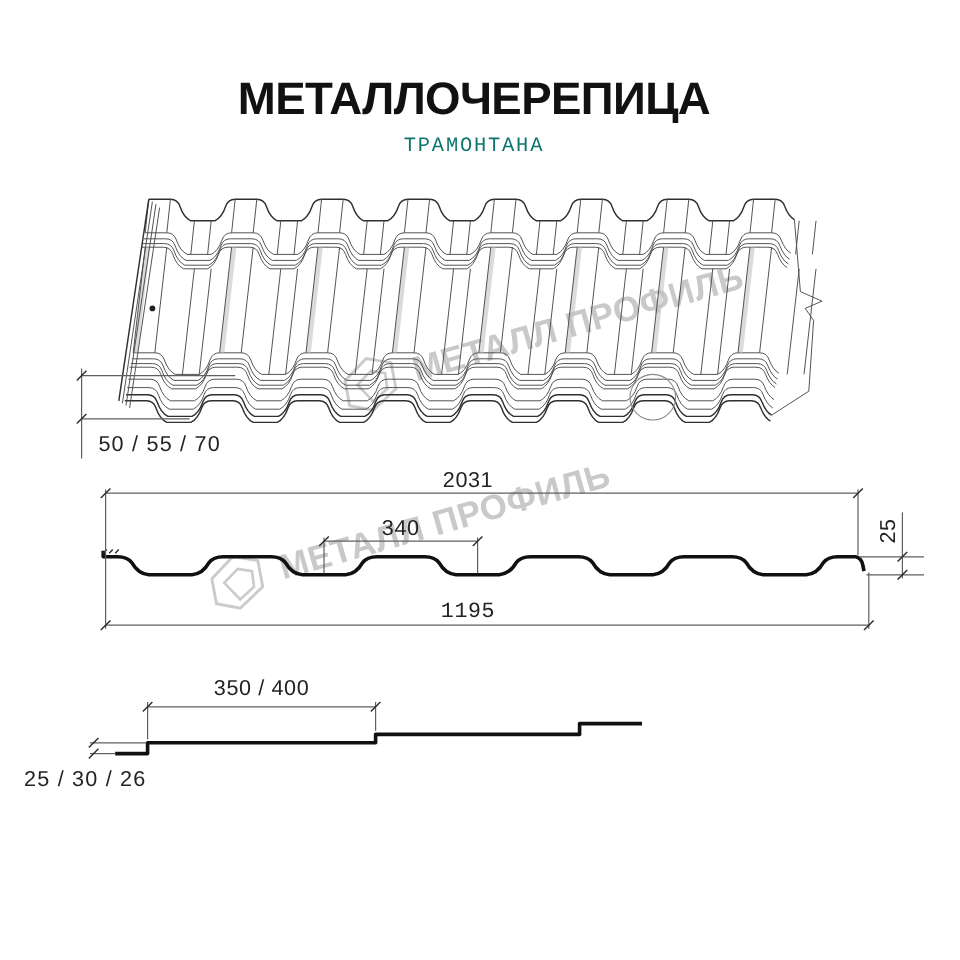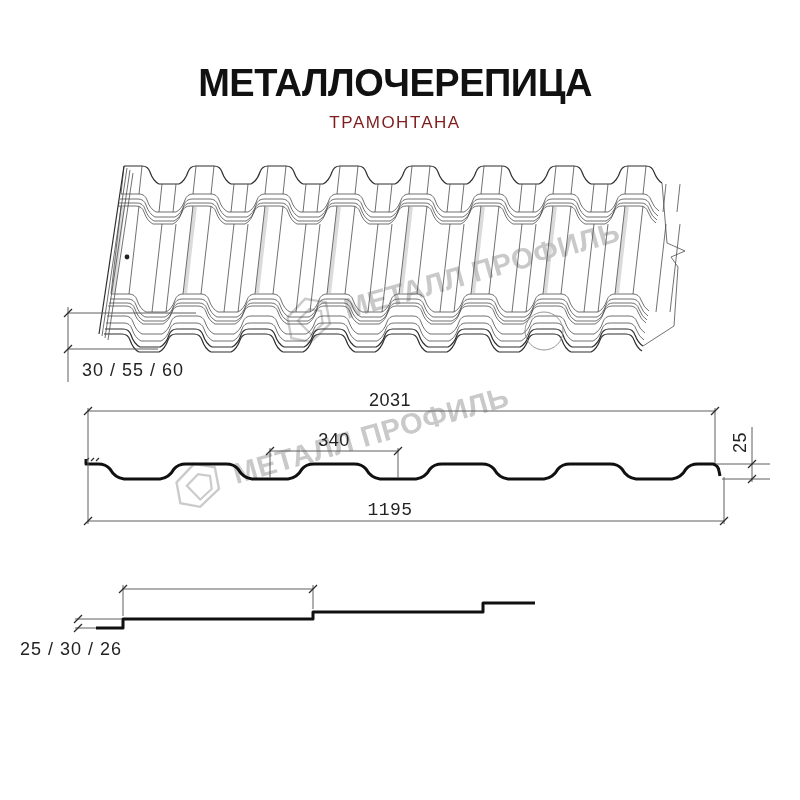--- a/index.html
+++ b/index.html
@@ -1,21 +1,21 @@
 <!DOCTYPE html>
 <html><head>
 <meta charset="utf-8">
 <style>
   html,body{margin:0;padding:0;background:#fff;}
   .page{position:relative;width:800px;height:800px;background:#fff;overflow:hidden;
         font-family:"Liberation Sans","DejaVu Sans",sans-serif;}
   .title{position:absolute;left:0;top:62px;width:790px;text-align:center;
          font-size:38px;font-weight:bold;letter-spacing:-0.5px;color:#111;}
   .subtitle{position:absolute;left:0;top:113px;width:790px;text-align:center;
-            font-size:17px;font-weight:500;letter-spacing:1.5px;color:#7f1d1d;}
+            font-size:17px;font-weight:500;letter-spacing:1.5px;color:#0f766e;font-family:Liberation Mono, monospace;}
   .lbl{position:absolute;font-size:18px;color:#232323;letter-spacing:0.5px;white-space:nowrap;}
   .lbl.c{text-align:center;}
   .rot{transform:rotate(-90deg);transform-origin:center center;}
   svg{position:absolute;left:0;top:0;}
   .ln{stroke:#4c4c4c;stroke-width:0.8;fill:none;}
   .md{stroke:#2f2f2f;stroke-width:1.2;fill:none;}
   .thick{stroke:#101010;stroke-width:3;fill:none;stroke-linejoin:round;}
   .dim{stroke:#5f5f5f;stroke-width:1;fill:none;}
   .tk{stroke:#2b2b2b;stroke-width:1.2;fill:none;}
   .shade{fill:#bdbdbd;opacity:0.55;stroke:none;}
@@ -162,26 +162,27 @@
         <use href="#tk" xlink:href="#tk" x="123" y="589"></use>
         <use href="#tk" xlink:href="#tk" x="313" y="589"></use>
         <line class="dim" x1="75" y1="619" x2="122" y2="619"></line>
         <line class="dim" x1="75" y1="628" x2="96" y2="628"></line>
         <use href="#tk" xlink:href="#tk" x="78" y="619"></use>
         <use href="#tk" xlink:href="#tk" x="78" y="628"></use>
       </g>
     </g>
   </svg>
 
-  <div class="lbl" style="left:82px;top:360px;letter-spacing:1px;">30 / 55 / 60</div>
+  <div class="lbl" style="left:82px;top:360px;letter-spacing:1px;">50 / 55 / 70</div>
 
   <div class="lbl c" style="left:350px;top:390px;width:80px;">2031</div>
 
   <div class="lbl c" style="left:294px;top:430px;width:80px;">340</div>
 
   <div class="lbl c rot" style="left:722px;top:432px;width:36px;">25</div>
 
   <div class="lbl c" style="left:350px;top:500px;width:80px;font-family:Liberation Mono, monospace;">1195</div>
 
+  <div class="lbl c" style="left:138px;top:563px;width:160px;">350 / 400</div>
 
   <div class="lbl" style="left:20px;top:639px;letter-spacing:1px;">25 / 30 / 26</div>
 
 </div>
 
 </body></html>

